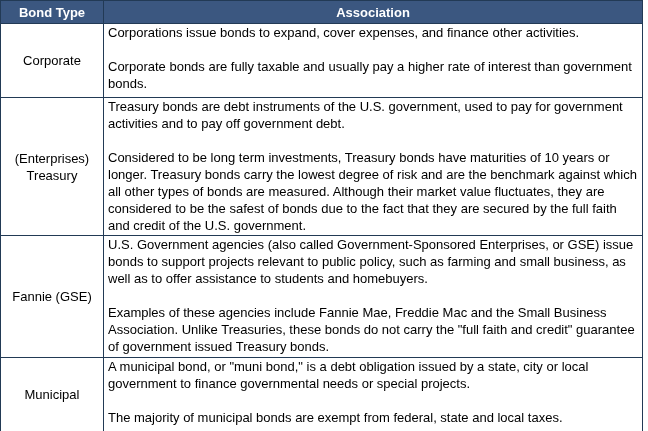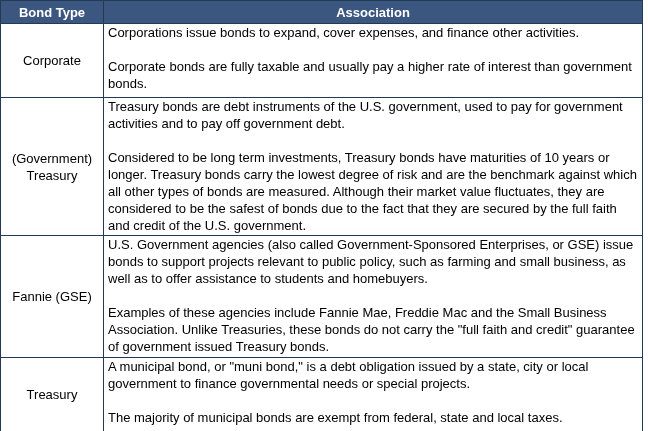--- a/index.html
+++ b/index.html
@@ -79,32 +79,32 @@
       </tr>
     </thead>
     <tbody>
       <tr class="row-corporate">
         <td class="type-cell">Corporate</td>
         <td class="desc-cell">Corporations issue bonds to expand, cover expenses, and finance other activities.
 
 Corporate bonds are fully taxable and usually pay a higher rate of interest than government bonds.</td>
       </tr>
       <tr class="row-treasury">
-        <td class="type-cell">(Government) Treasury</td>
+        <td class="type-cell">(Enterprises) Treasury</td>
         <td class="desc-cell">Treasury bonds are debt instruments of the U.S. government, used to pay for government activities and to pay off government debt.
 
 Considered to be long term investments, Treasury bonds have maturities of 10 years or longer. Treasury bonds carry the lowest degree of risk and are the benchmark against which all other types of bonds are measured. Although their market value fluctuates, they are considered to be the safest of bonds due to the fact that they are secured by the full faith and credit of the U.S. government.</td>
       </tr>
       <tr class="row-agency">
         <td class="type-cell">Fannie (GSE)</td>
         <td class="desc-cell">U.S. Government agencies (also called Government-Sponsored Enterprises, or GSE) issue bonds to support projects relevant to public policy, such as farming and small business, as well as to offer assistance to students and homebuyers.
 
 Examples of these agencies include Fannie Mae, Freddie Mac and the Small Business Association. Unlike Treasuries, these bonds do not carry the "full faith and credit" guarantee of government issued Treasury bonds.</td>
       </tr>
       <tr class="row-municipal">
-        <td class="type-cell">Treasury</td>
+        <td class="type-cell">Municipal</td>
         <td class="desc-cell">A municipal bond, or "muni bond," is a debt obligation issued by a state, city or local government to finance governmental needs or special projects.
 
 The majority of municipal bonds are exempt from federal, state and local taxes.</td>
       </tr>
     </tbody>
   </table>
 </div>
 
 </body></html>

